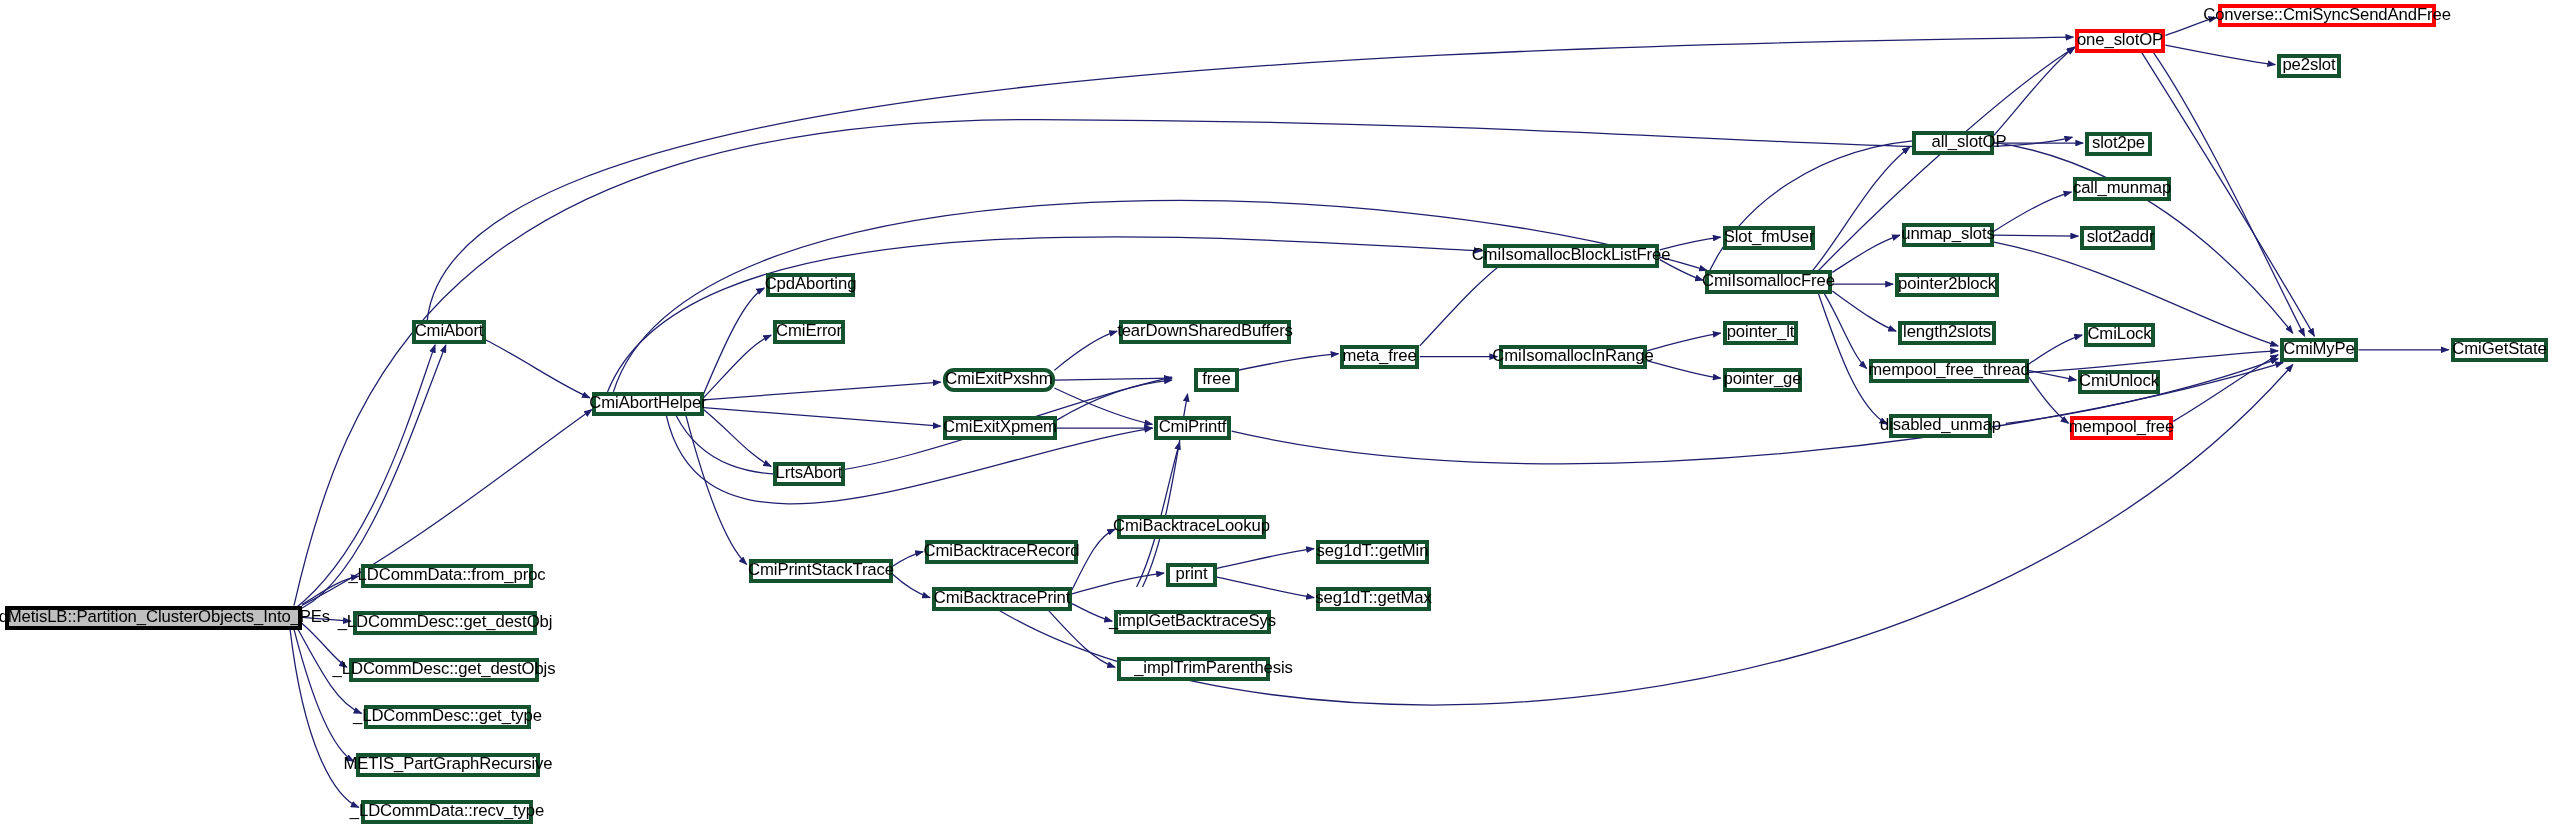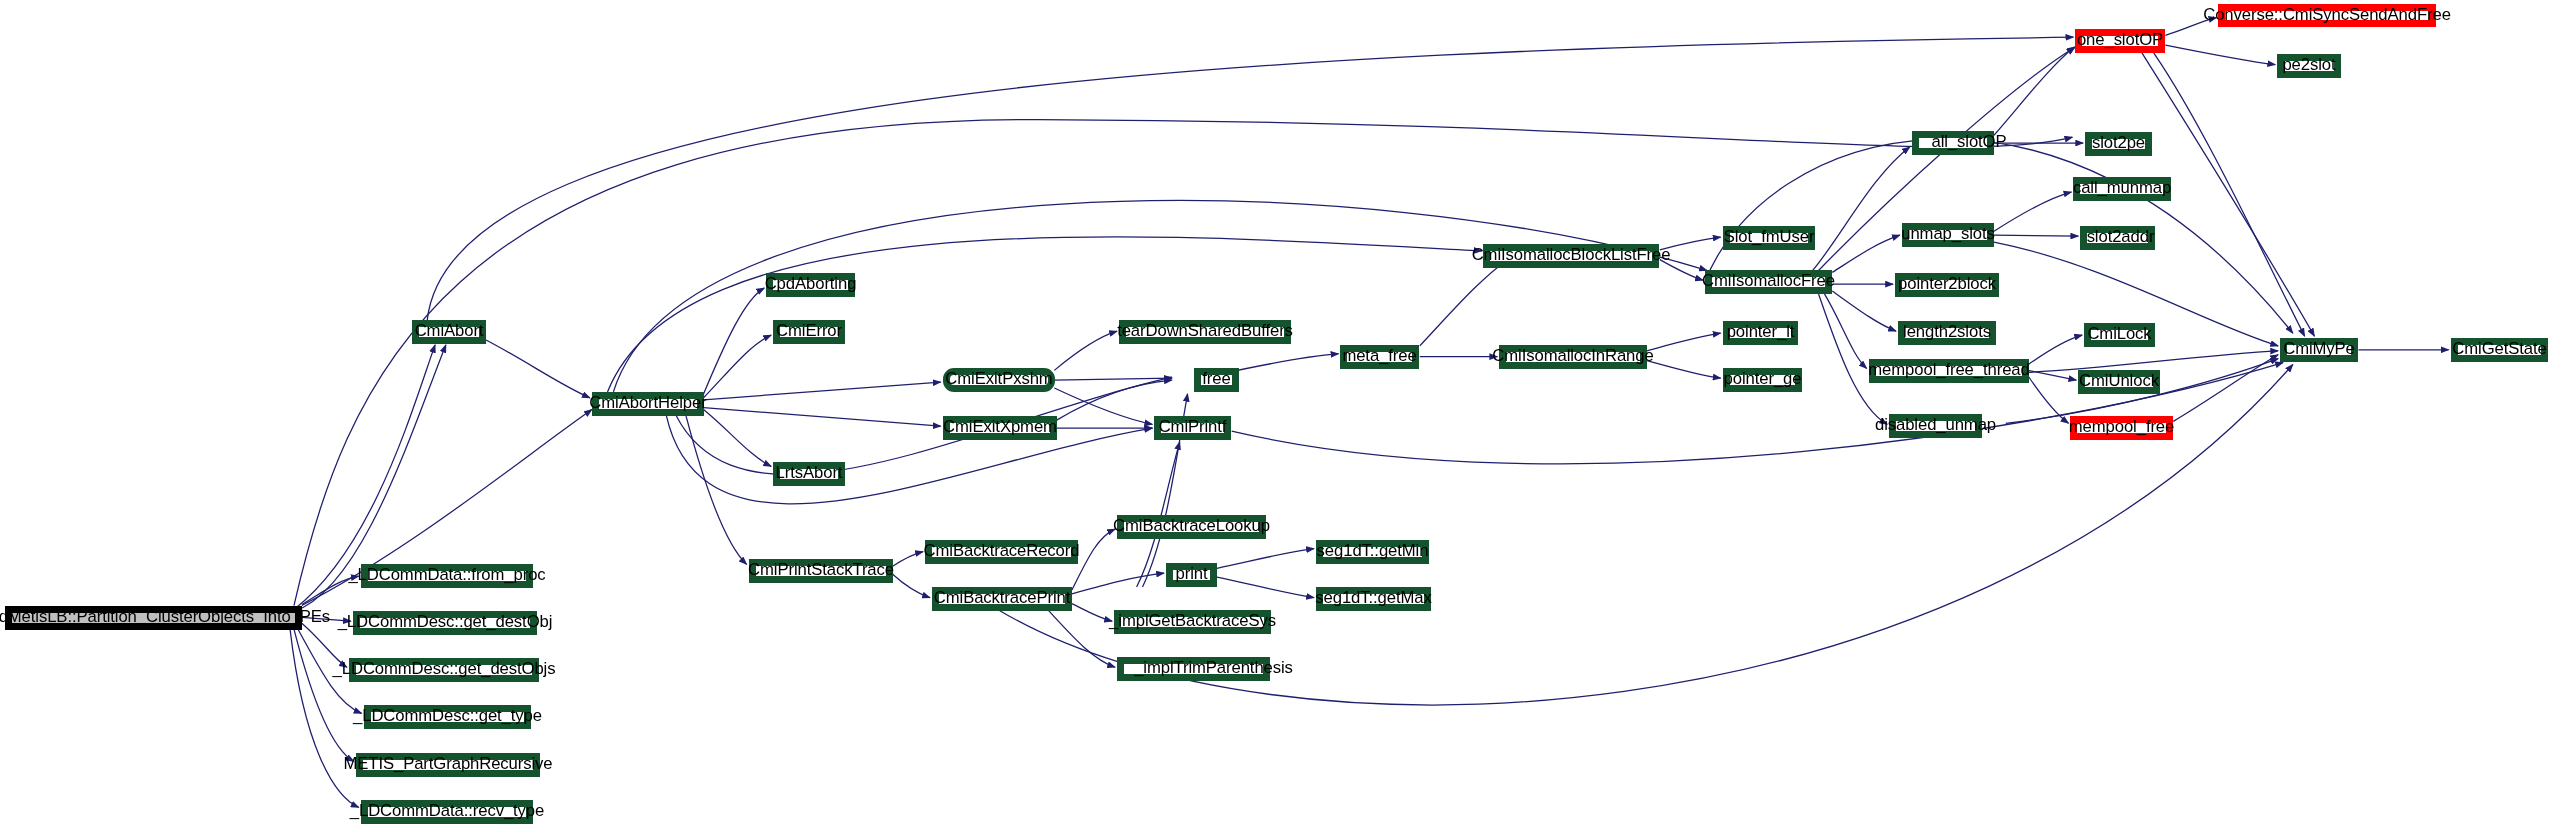--- a/index.html
+++ b/index.html
@@ -3,21 +3,21 @@
 <meta charset="utf-8">
 <title>Call Graph</title>
 <style>
   html,body{margin:0;padding:0;background:#ffffff;}
   body{font-family:"Liberation Sans",sans-serif;}
   #canvas{position:relative;width:2576px;height:826px;background:#ffffff;overflow:hidden;}
   #edges{position:absolute;left:0;top:0;width:2576px;height:826px;pointer-events:none;}
   .node{
     position:absolute;
     box-sizing:border-box;
-    border:7px solid #14532d;
+    border:4px solid #14532d;
     background:#ffffff;
     color:#000000;
     font-family:"Liberation Sans",sans-serif;
     font-size:16.7px;
     line-height:1;
     display:flex;
     align-items:center;
     justify-content:center;
     white-space:nowrap;
     letter-spacing:-0.1px;
@@ -196,21 +196,21 @@
       </div>
       <div class="node" style="left: 1895px; top: 273px; width: 104px; height: 23.5px;">
         <span>pointer2block</span>
       </div>
       <div class="node" style="left: 1898px; top: 321px; width: 98px; height: 23.5px;">
         <span>length2slots</span>
       </div>
       <div class="node" style="left: 1869px; top: 359px; width: 160px; height: 23.5px;">
         <span>mempool_free_thread</span>
       </div>
-      <div class="node" style="left: 1889px; top: 414px; width: 93px; height: 23.5px;">
+      <div class="node" style="left: 1889px; top: 414px; width: 103px; height: 23.5px;">
         <span>disabled_unmap</span>
       </div>
       <div class="node" style="left: 1912px; top: 131px; width: 82px; height: 23.5px; padding-left: 32px;">
         <span>all_slotOP</span>
       </div>
       <div class="node" style="left: 2073px; top: 177px; width: 98px; height: 23.5px;">
         <span>call_munmap</span>
       </div>
       <div class="node" style="left: 2085px; top: 132px; width: 67px; height: 23.5px;">
         <span>slot2pe</span>

